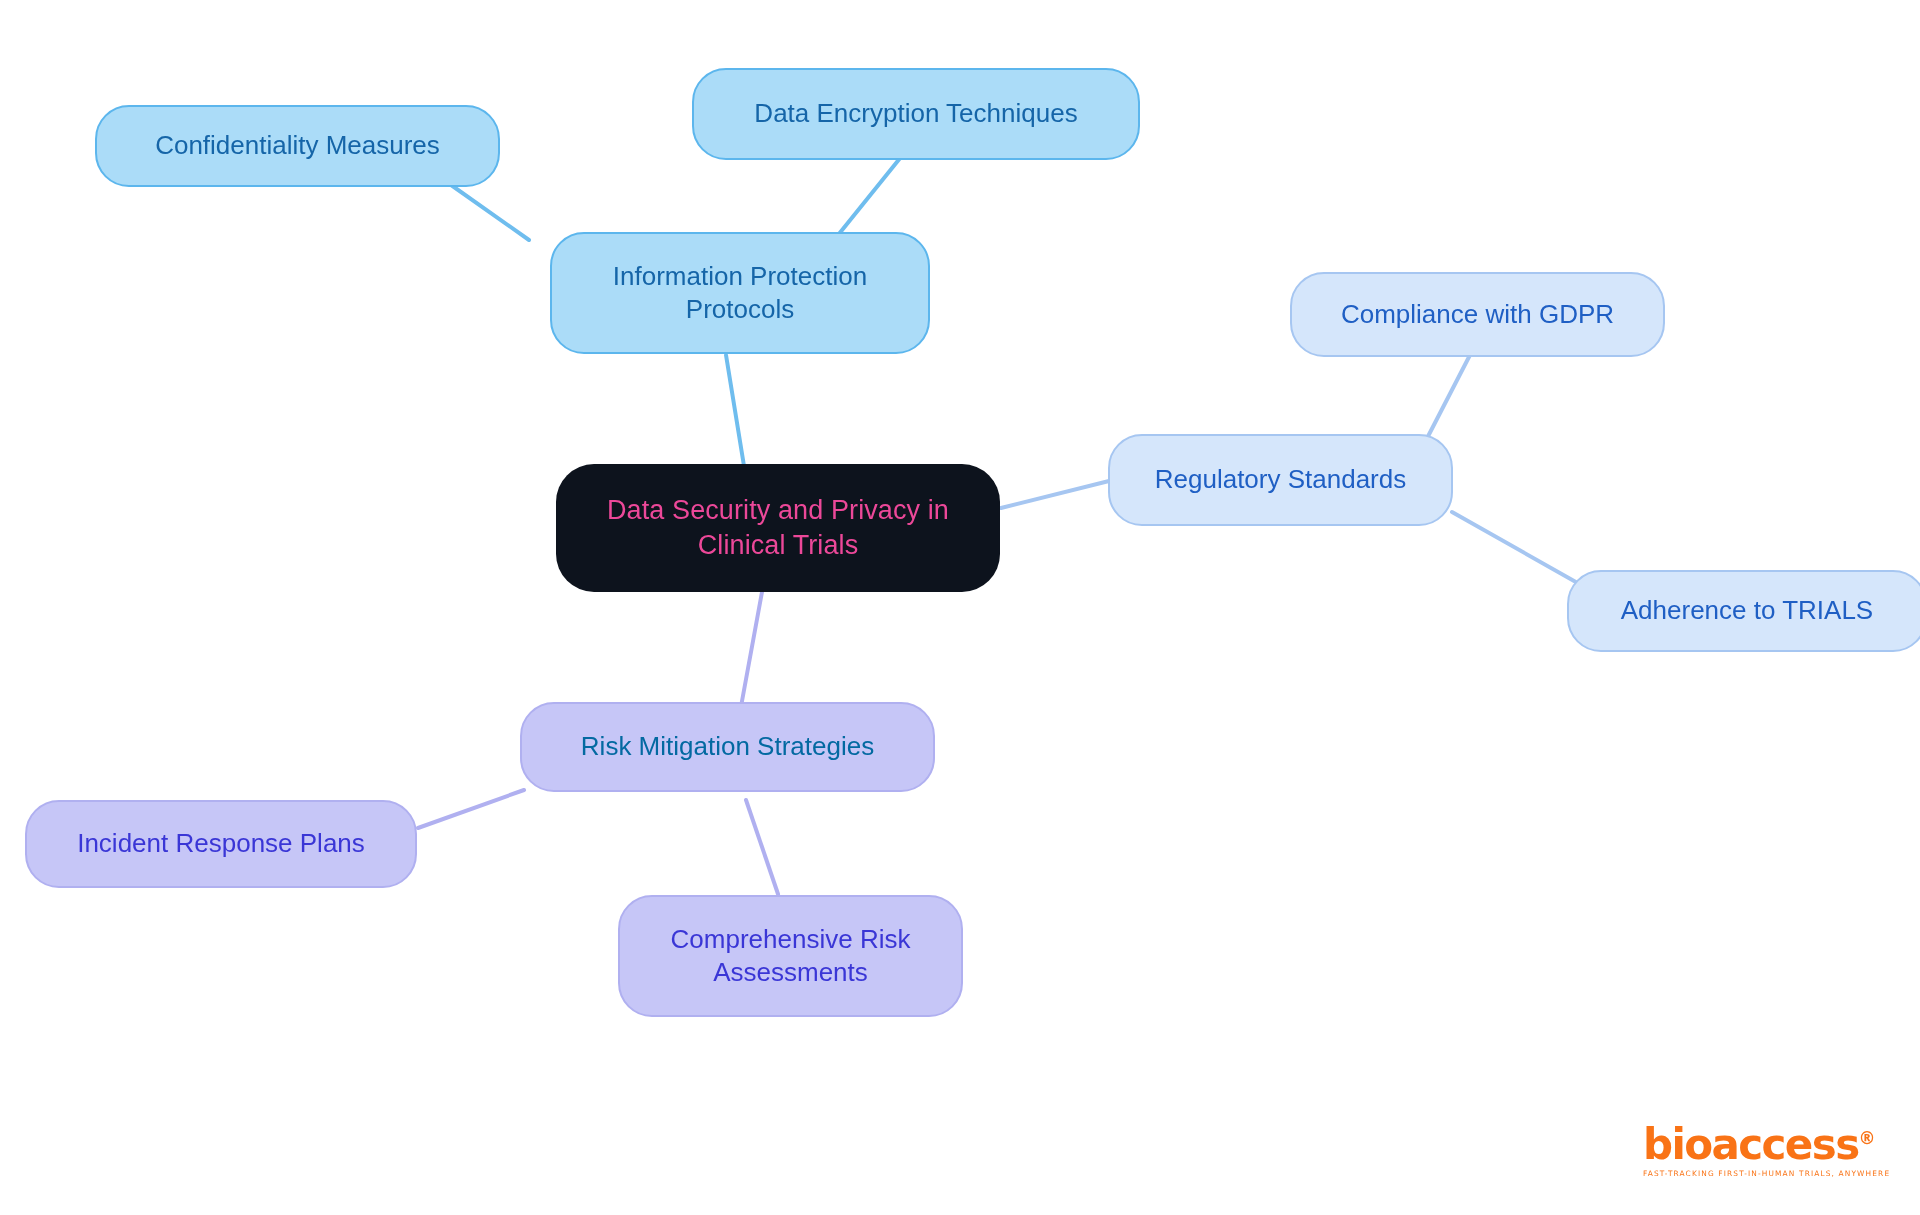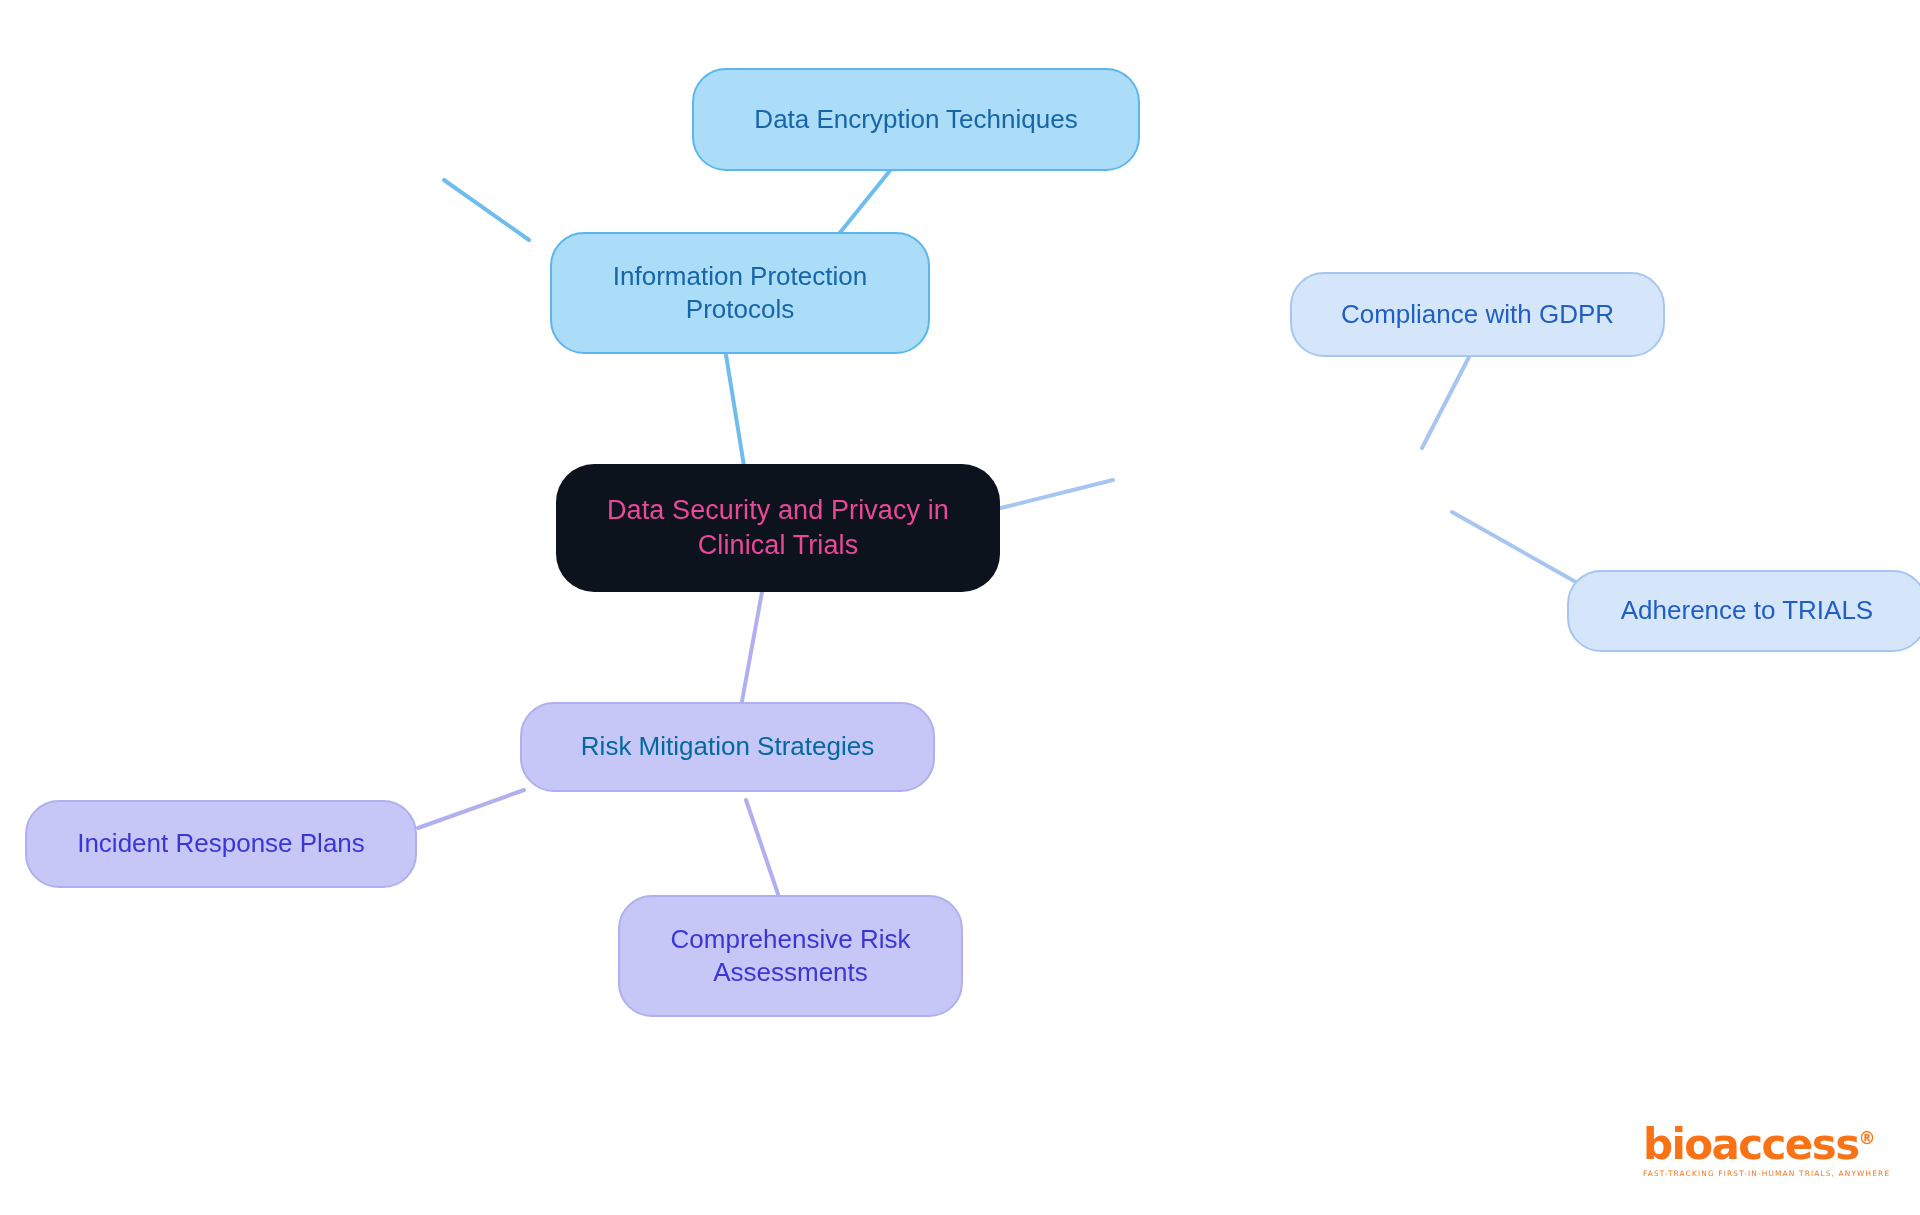--- a/index.html
+++ b/index.html
@@ -140,25 +140,31 @@
   <div class="node node-root" style="left:556px; top:464px; width:444px; height:128px;">
     <span>Data Security and Privacy in
 Clinical Trials</span>
   </div>
 
   <div class="node node-blue-branch" style="left:550px; top:232px; width:380px; height:122px;">
     <span>Information Protection
 Protocols</span>
   </div>
 
+  <div class="node node-blue-leaf" style="left:95px; top:105px; width:405px; height:82px;">
+    <span>Confidentiality Measures</span>
+  </div>
 
-  <div class="node node-blue-leaf" style="left:692px; top:68px; width:448px; height:103px;">
+  <div class="node node-blue-leaf" style="left:692px; top:68px; width:448px; height:92px;">
     <span>Data Encryption Techniques</span>
   </div>
 
+  <div class="node node-softblue-branch" style="left:1108px; top:434px; width:345px; height:92px;">
+    <span>Regulatory Standards</span>
+  </div>
 
   <div class="node node-softblue-leaf" style="left:1290px; top:272px; width:375px; height:85px;">
     <span>Compliance with GDPR</span>
   </div>
 
   <div class="node node-softblue-leaf" style="left:1567px; top:570px; width:360px; height:82px;">
     <span>Adherence to TRIALS</span>
   </div>
 
   <div class="node node-purple-branch" style="left:520px; top:702px; width:415px; height:90px;">

